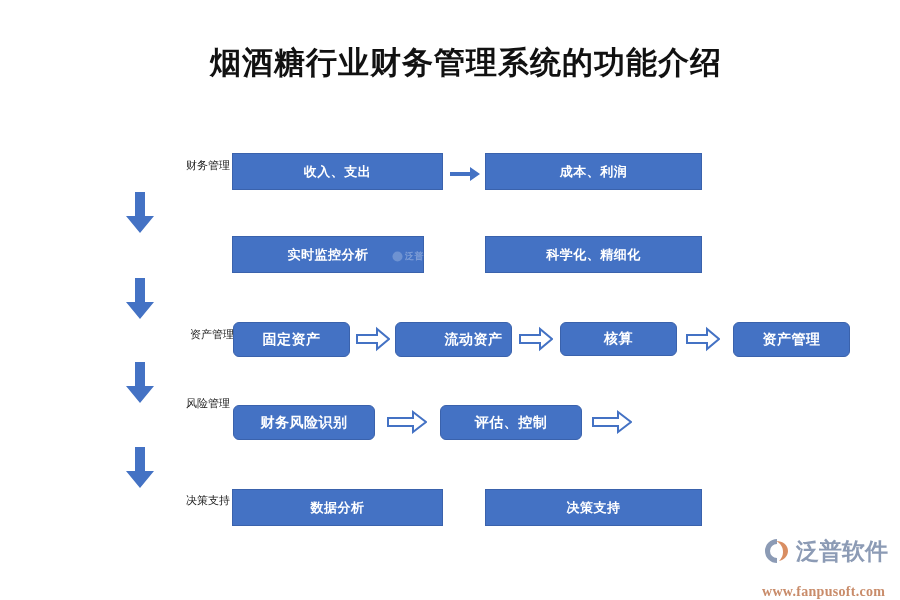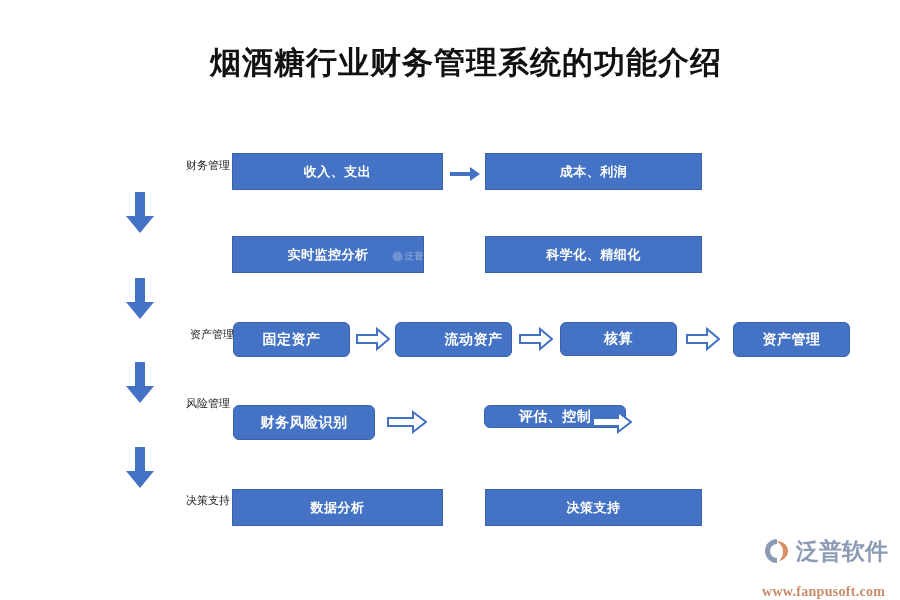--- a/index.html
+++ b/index.html
@@ -215,21 +215,21 @@
   <div class="pbox small" style="left:733px; top:322px; width:117px; height:35px;">资产管理</div>
 
   <div class="pbox small" style="left:233px; top:405px; width:142px; height:35px;">财务风险识别</div>
 
   <div class="right-arrow" style="left:387px; top:409px; width:40px;">
     <svg viewBox="0 0 40 26" width="40" height="26">
       <path d="M1,9 L26,9 L26,3 L39,13 L26,23 L26,17 L1,17 Z" fill="#ffffff" stroke="#4472C4" stroke-width="2"></path>
     </svg>
   </div>
 
-  <div class="pbox small" style="left:440px; top:405px; width:142px; height:23px;margin-left:44px;">评估、控制</div>
+  <div class="pbox small" style="left:440px; top:405px; width:142px; height:35px;">评估、控制</div>
 
   <div class="right-arrow" style="left:592px; top:409px; width:40px;">
     <svg viewBox="0 0 40 26" width="40" height="26">
       <path d="M1,9 L26,9 L26,3 L39,13 L26,23 L26,17 L1,17 Z" fill="#ffffff" stroke="#4472C4" stroke-width="2"></path>
     </svg>
   </div>
 
 
   <div class="pbox" style="left:232px; top:489px; width:211px; height:37px;">数据分析</div>
 

